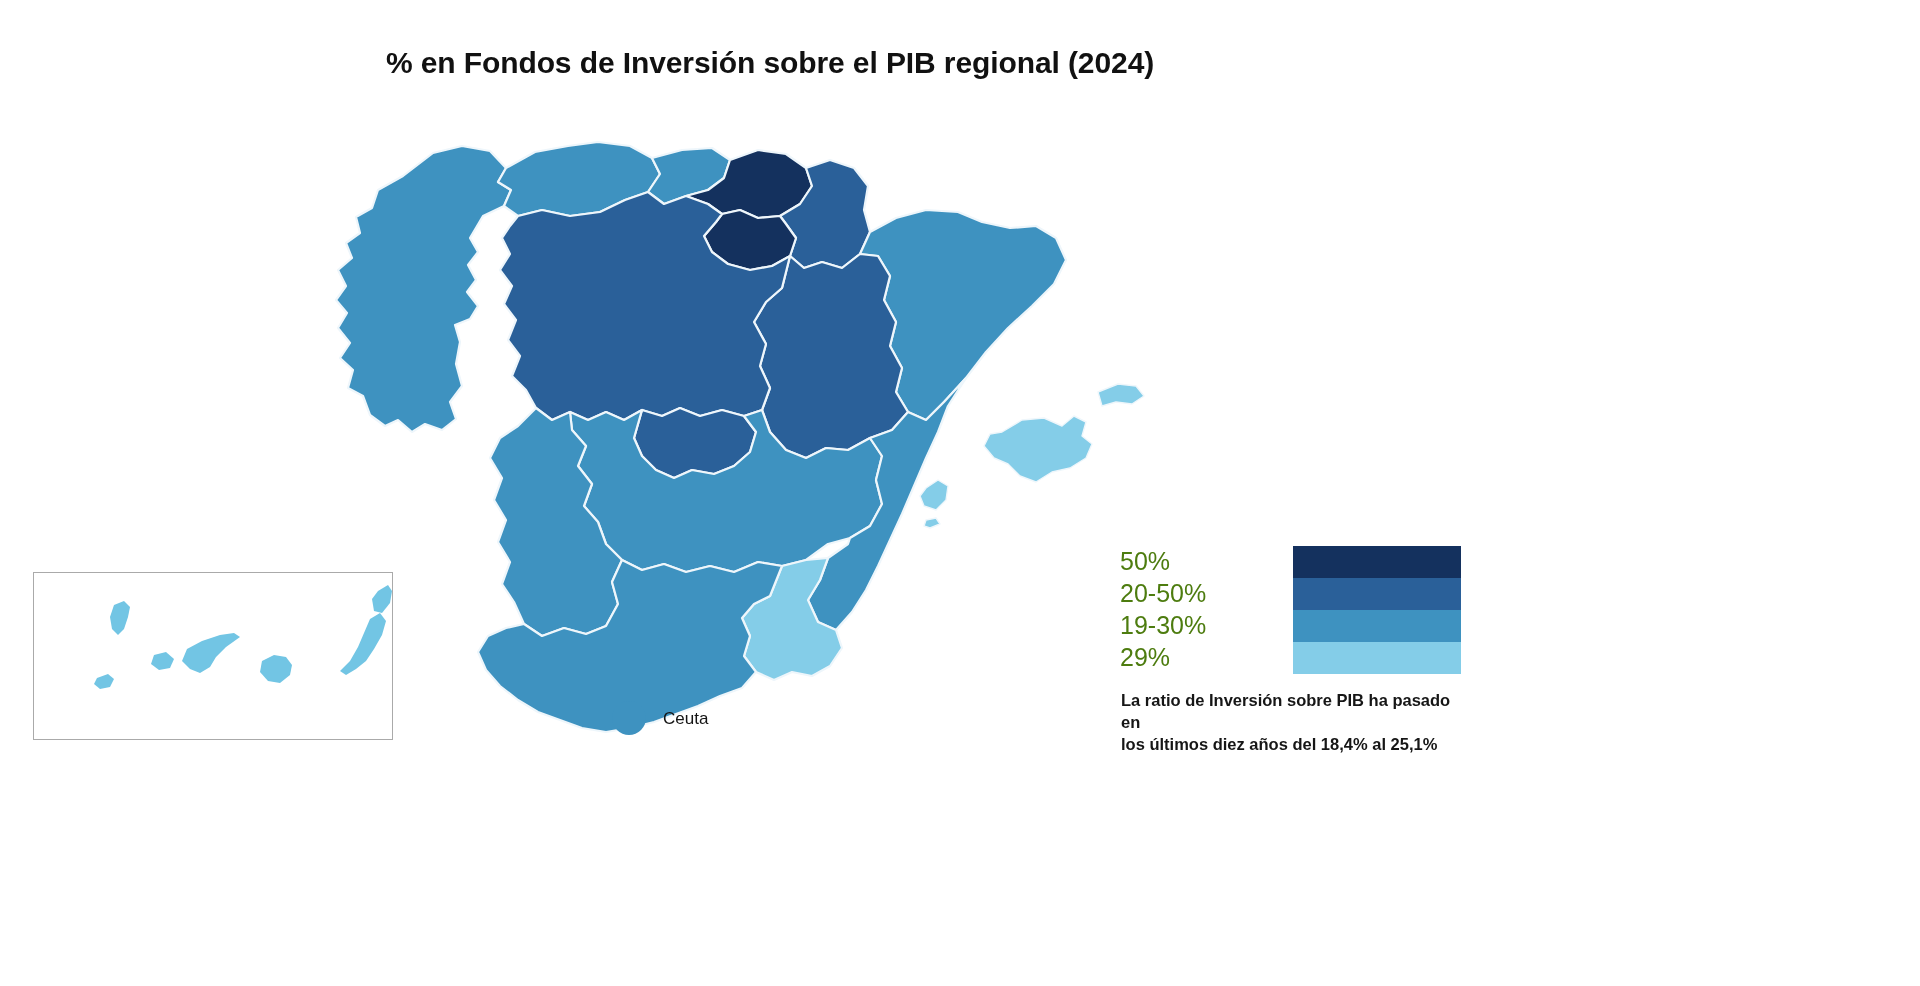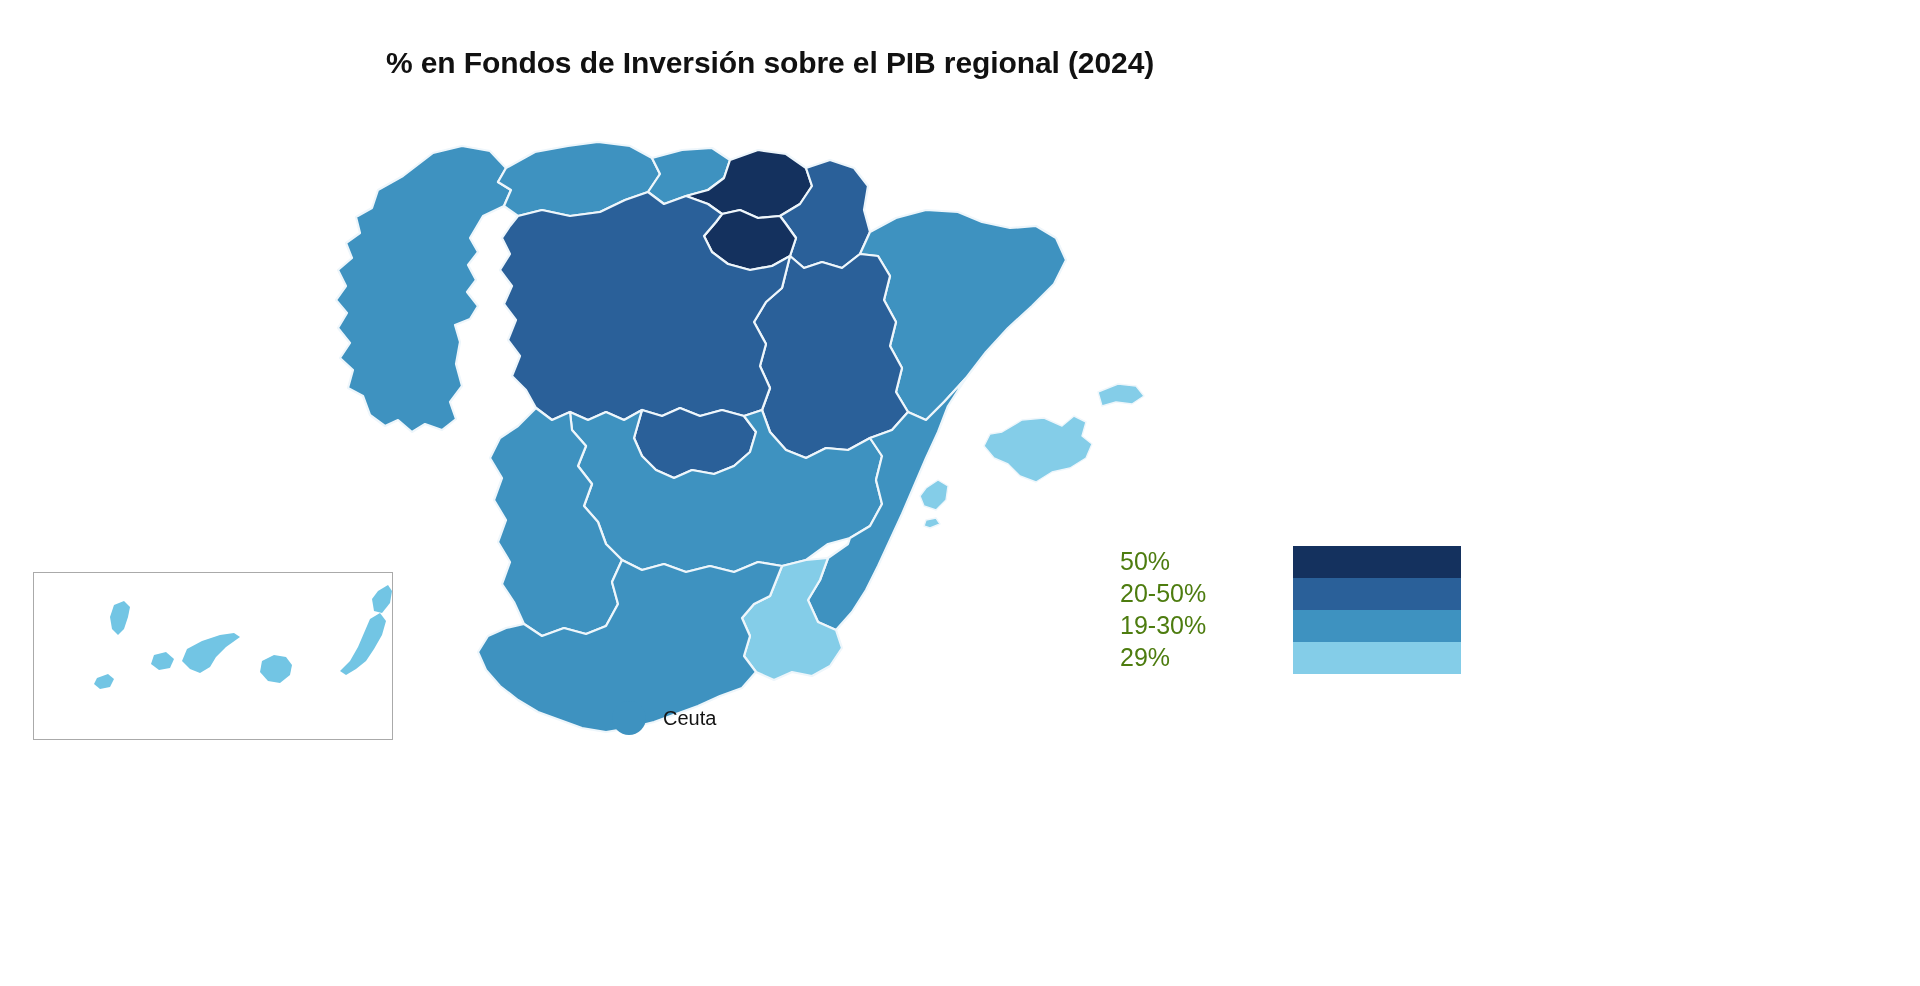--- a/index.html
+++ b/index.html
@@ -90,21 +90,21 @@
     height: 46px;
   }
   .city-dot {
     width: 34px;
     height: 34px;
     border-radius: 50%;
     flex: none;
   }
   .city-label {
     margin-left: 17px;
-    font-size: 20px;
+    font-size: 17px;
     color: #141414;
     line-height: 1;
   }
 
   
   .legend {
     position: absolute;
     left: 1120px;
     top: 545px;
     width: 360px;
@@ -245,14 +245,18 @@
       <div class="legend-label">29%</div>
     </div>
     <div class="legend-swatches">
       <div class="legend-swatch" style="background: rgb(20, 49, 94);"></div>
       <div class="legend-swatch" style="background: rgb(42, 96, 153);"></div>
       <div class="legend-swatch" style="background: rgb(62, 146, 192);"></div>
       <div class="legend-swatch" style="background: rgb(132, 205, 232);"></div>
     </div>
   </div>
 
+  <div class="footnote">
+    <div>La ratio de Inversión sobre PIB ha pasado en</div>
+    <div>los últimos diez años del 18,4% al 25,1%</div>
+  </div>
 
 </div>
 
 </body></html>

